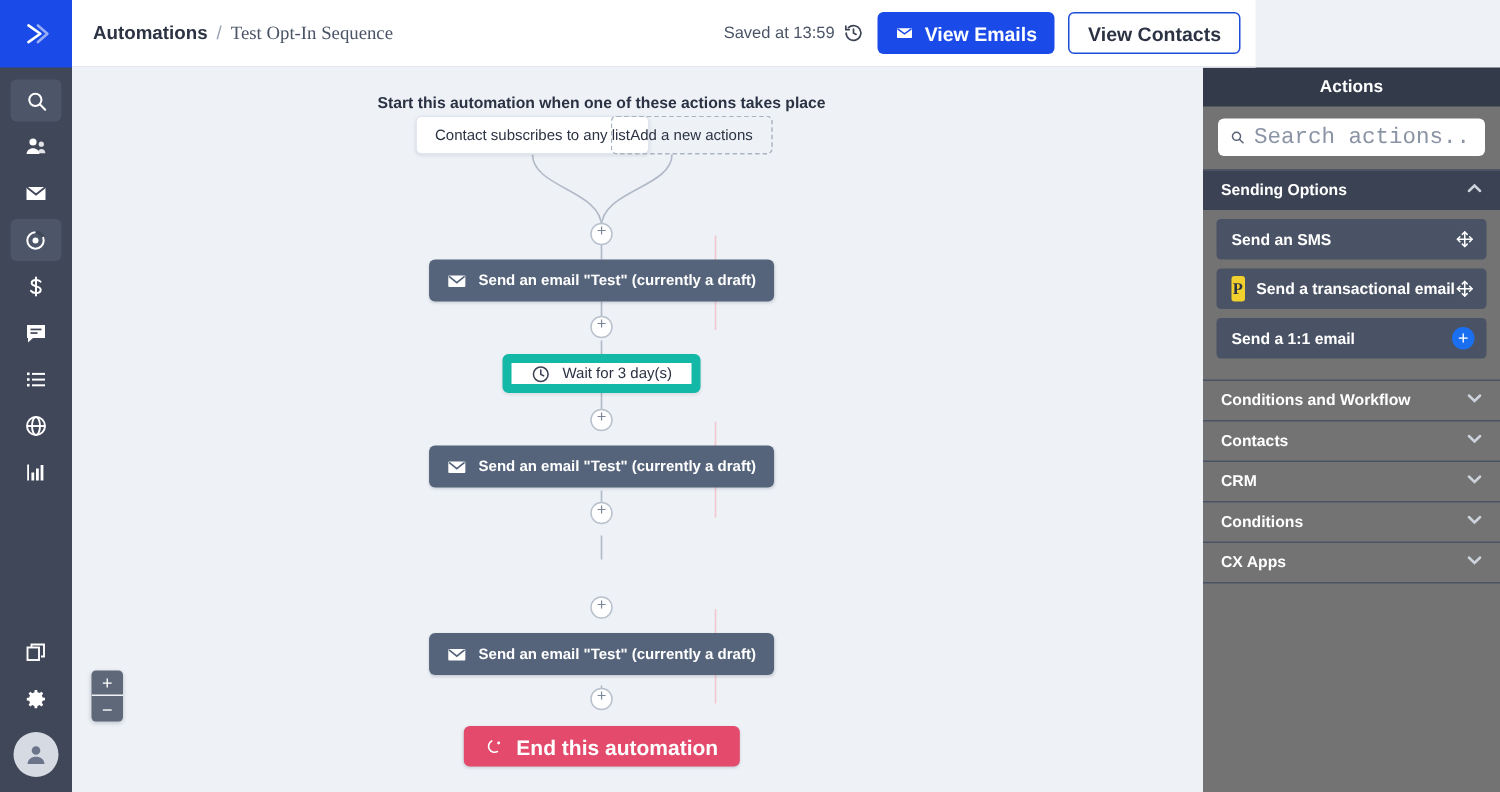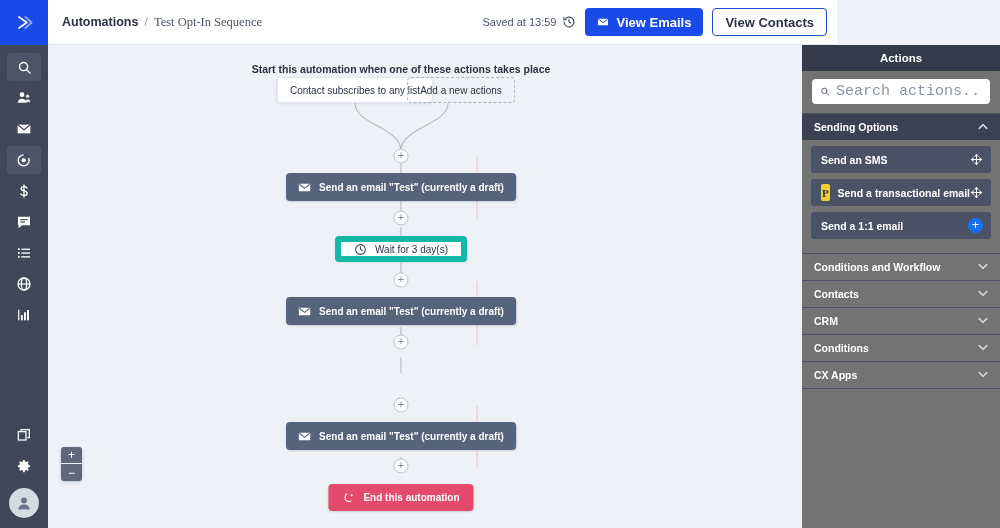--- a/index.html
+++ b/index.html
@@ -113,21 +113,21 @@
   }
   .wait-node {
     height: 26px; border-radius: 4px; background: #fff;
     border: 6px solid #14b8a6; box-shadow: 0 1px 2px rgba(40,50,70,.10);
     display: flex; align-items: center; gap: 8px;
     padding: 0 13px; color: #2b3243; font-size: 10px; white-space: nowrap; text-align: center;
   }
   .end-node {
     height: 27px; border-radius: 4px; background: #e34a6b;
     display: flex; align-items: center; gap: 8px;
-    padding: 0 14px; color: #fff; font-size: 10px; font-weight: bold;
+    padding: 0 14px; color: #fff; font-size: 14px; font-weight: bold;
     white-space: nowrap; box-shadow: 0 1px 2px rgba(40,50,70,.18);
   }
   .plus-node {
     width: 15px; height: 15px; border-radius: 50%;
     background: #fff; border: 1px solid #b9c1cd;
     display: flex; align-items: center; justify-content: center;
     color: #7b8699; font-size: 11px; line-height: 1;
     transform: translate(-50%, -50%);
   }
   .plus-node span { position: relative; top: -1px; }

